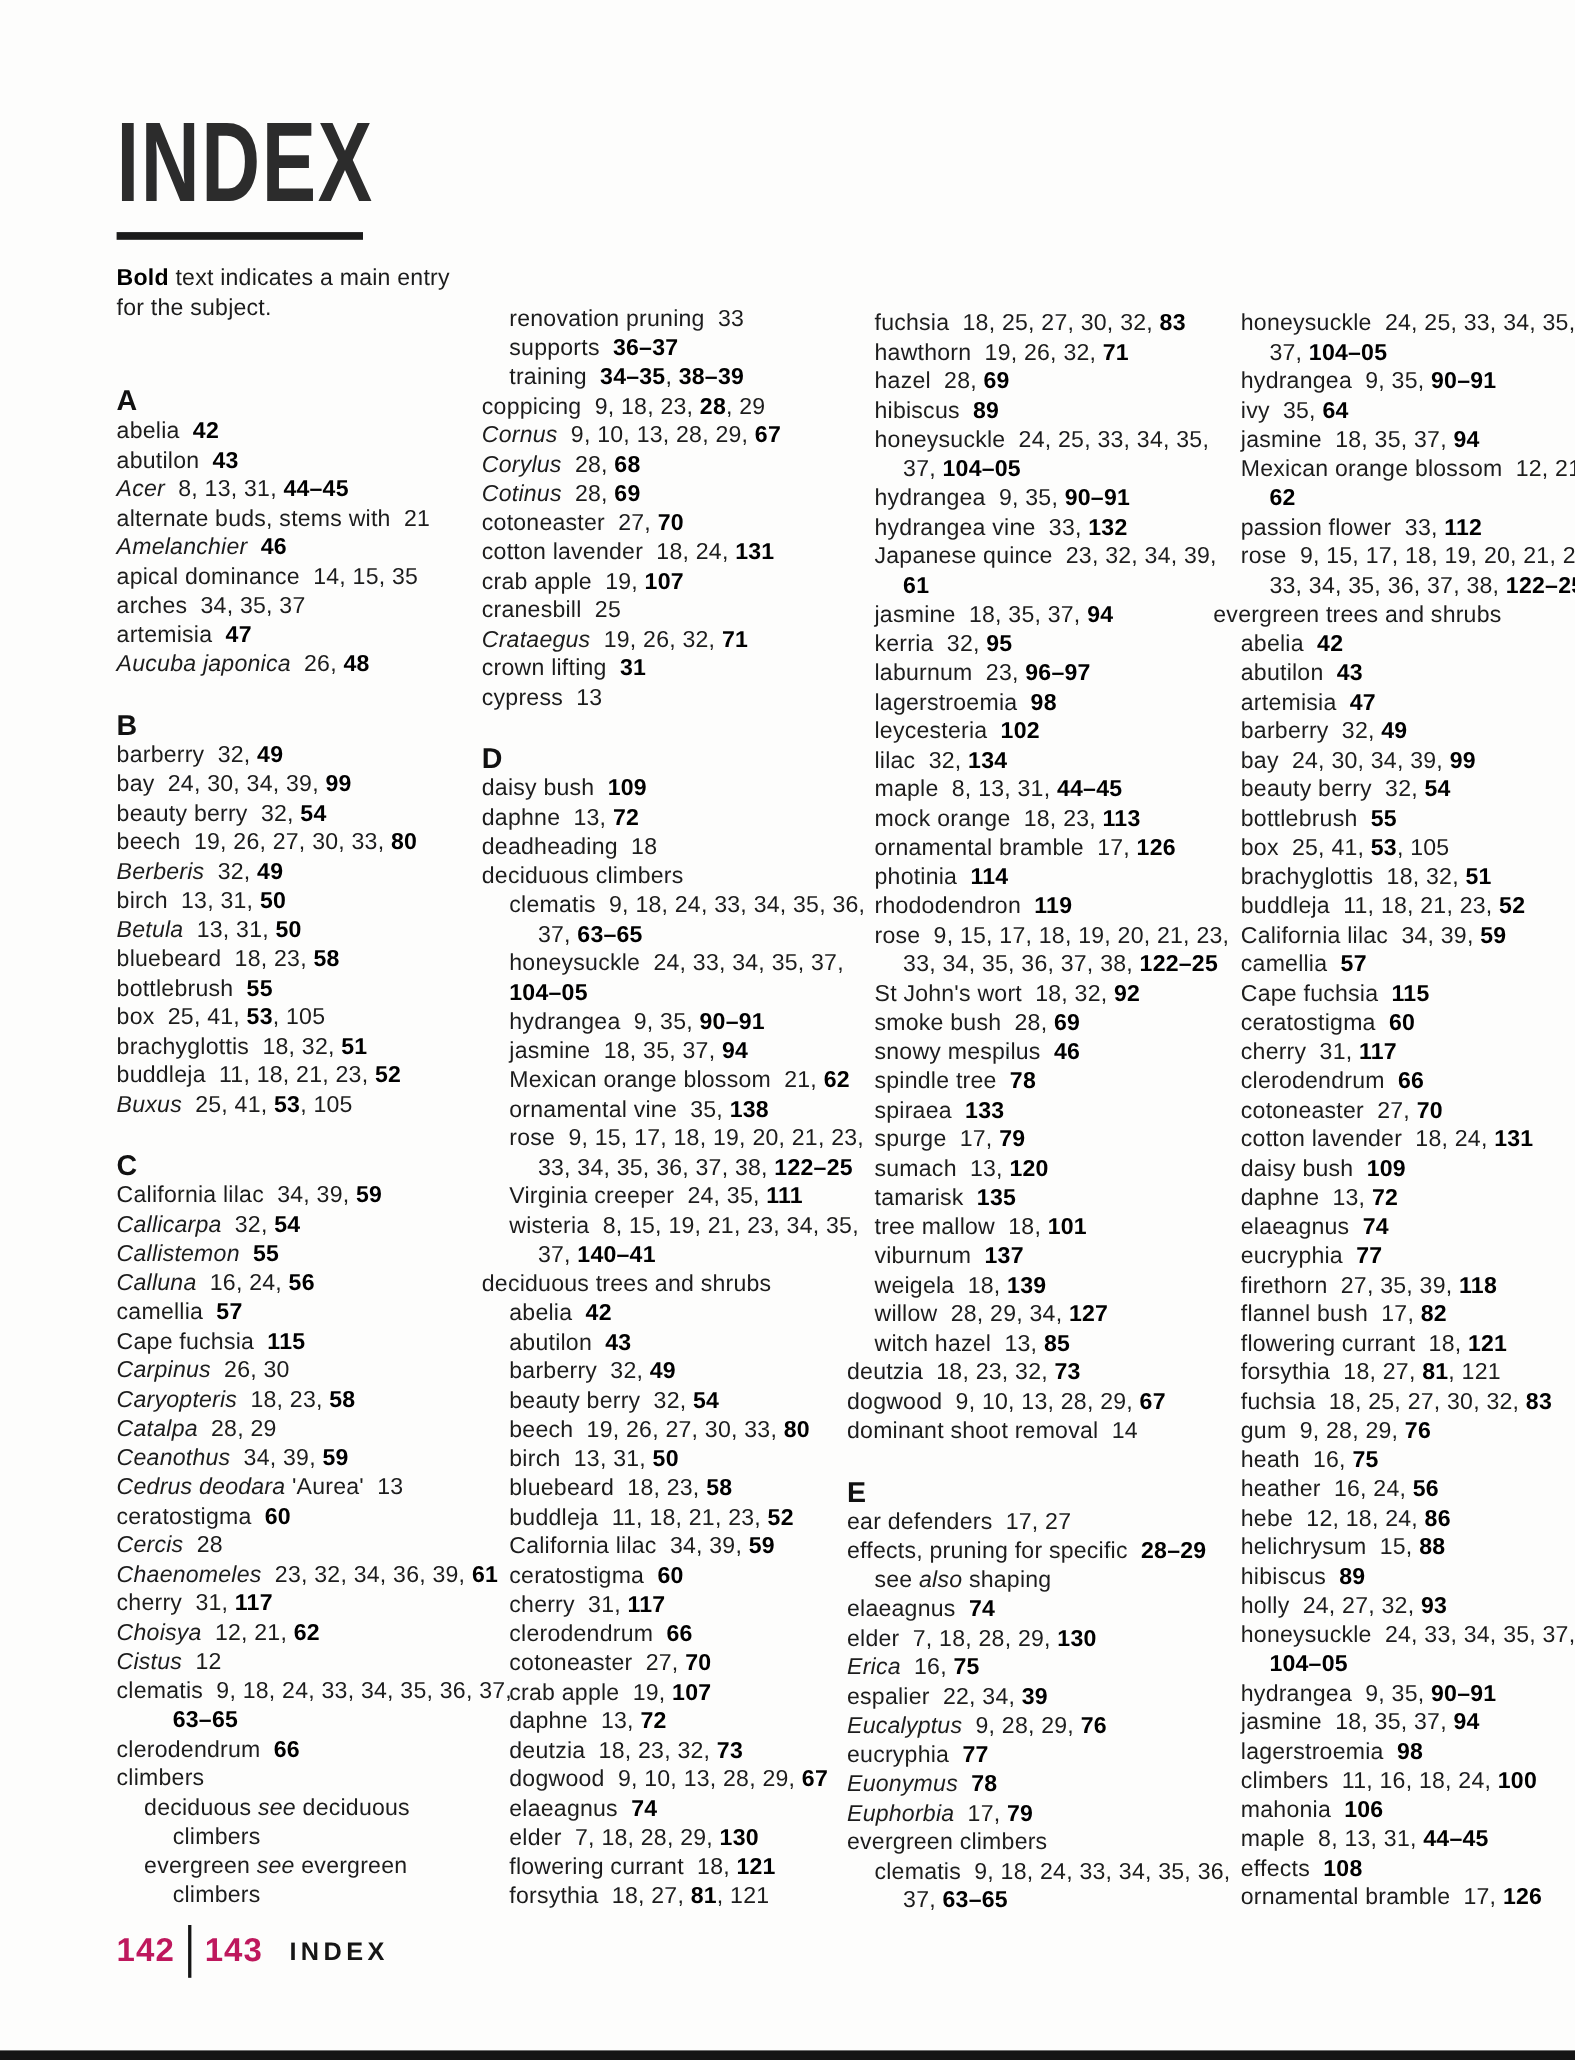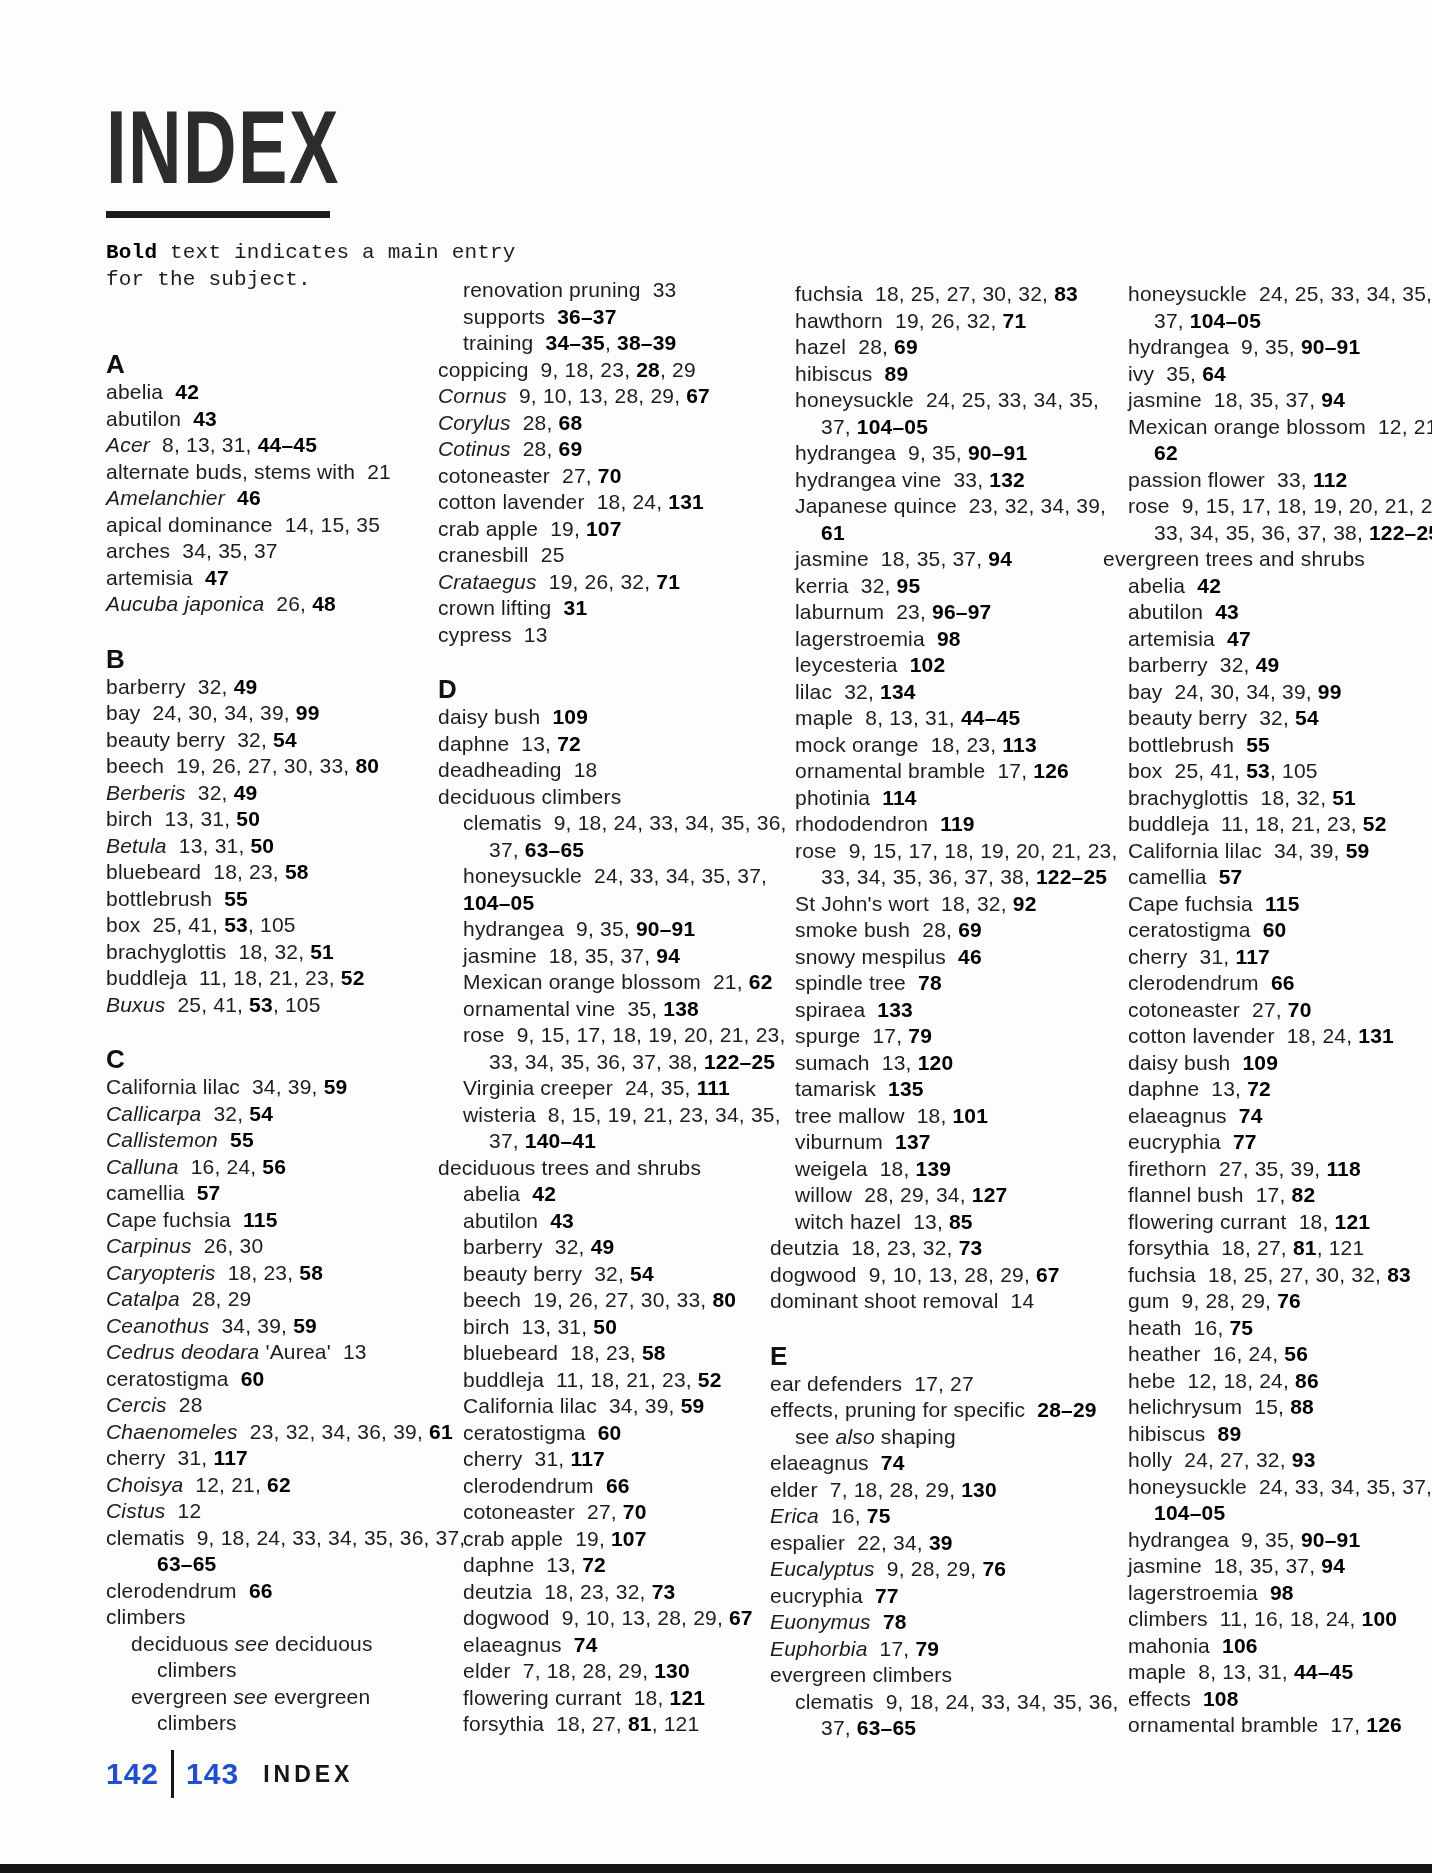--- a/index.html
+++ b/index.html
@@ -24,36 +24,36 @@
   .title-rule {
     position: absolute; left: 106px; top: 211px;
     width: 224px; height: 7px; background: #1b1b1b;
   }
   .col { position: absolute; width: 334px; }
   .line {
     font-size: 21px; line-height: 26.5px;
     letter-spacing: 0.2px;
     white-space: pre;
   }
-  .line.note { margin-bottom: 0; font-family: Liberation Mono, monospace; }
+  .line.note { margin-bottom: 0; }
   .ind1 { padding-left: 25px; }
   .ind2 { padding-left: 51px; }
   .r-n { font-weight: 400; }
   .r-b { font-weight: 700; color: #000; }
   .r-i { font-style: italic; margin-top: 36px; }
   .sec {
     font-size: 26px; font-weight: 700; line-height: 30px;
     margin-top: 26px; color: #111;
   }
   .footer {
     position: absolute; left: 106px; top: 1748px;
     display: flex; align-items: center; height: 52px;
   }
   .page-num {
-    font-size: 30px; font-weight: 700; letter-spacing: 1px; color: #1d4ed8;
+    font-size: 30px; font-weight: 700; letter-spacing: 1px; color: #be185d;
   }
   .page-divider {
     width: 3px; height: 48px; background: #151515; margin: 0 12px;
   }
   .footer-label {
     font-size: 23px; font-weight: 700; letter-spacing: 4px;
     margin-left: 24px; color: #161616;
   }
   .bottom-bar {
     position: absolute; left: 0; bottom: 0;

